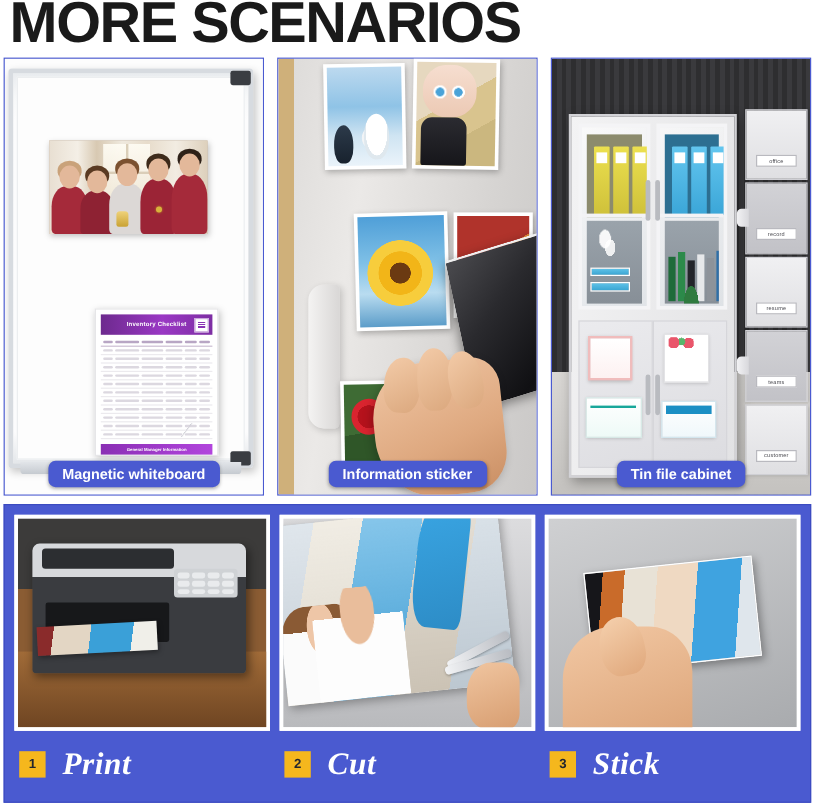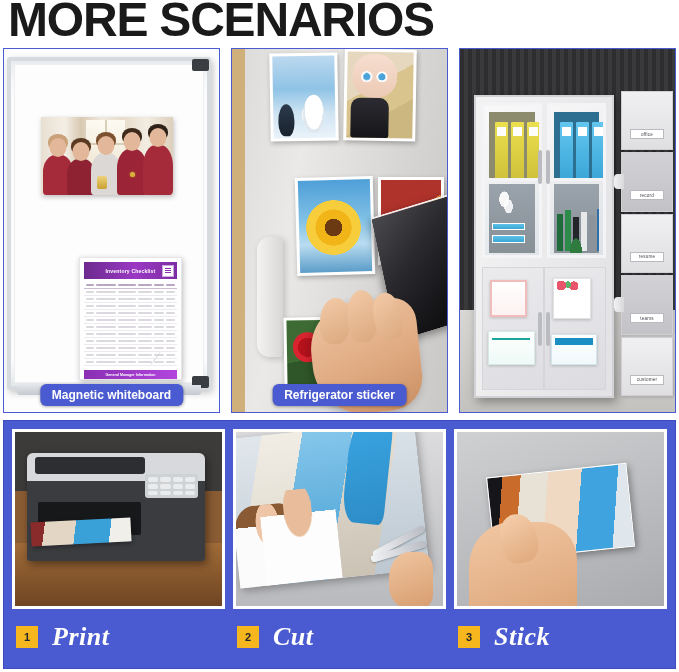--- a/index.html
+++ b/index.html
@@ -503,21 +503,21 @@
         </div>
       <div class="peel-black"></div>
       <div class="pho p-rose">
           <div class="inner"></div>
         </div>
       <div class="hand-peel">
         <span class="finger fg1"></span>
         <span class="finger fg2"></span>
         <span class="finger fg3"></span>
       </div>
-      <div class="scene-label">Refrigerator sticker</div>
+      <div class="scene-label">Information sticker</div>
     </div>
 
     <div class="scene">
       <div class="s3-wall"></div>
       <div class="s3-floor"></div>
 
       <div class="cabinet">
         <div class="cab-glass">
           <div class="glass-door">
             <div class="shelf-a">
@@ -586,20 +586,21 @@
         </div>
         <div class="drawer dark">
           <span class="drawer-pull"></span>
           <span class="drawer-label">teams</span>
         </div>
         <div class="drawer">
           <span class="drawer-label">customer</span>
         </div>
       </div>
 
+      <div class="scene-label">Tin file cabinet</div>
     </div>
   </div>
 
   <div class="bottom-row">
 
     <div class="step">
       <div class="step-img">
         <div class="pr-bg"></div>
         <div class="pr-desk"></div>
         <div class="pr-body">

